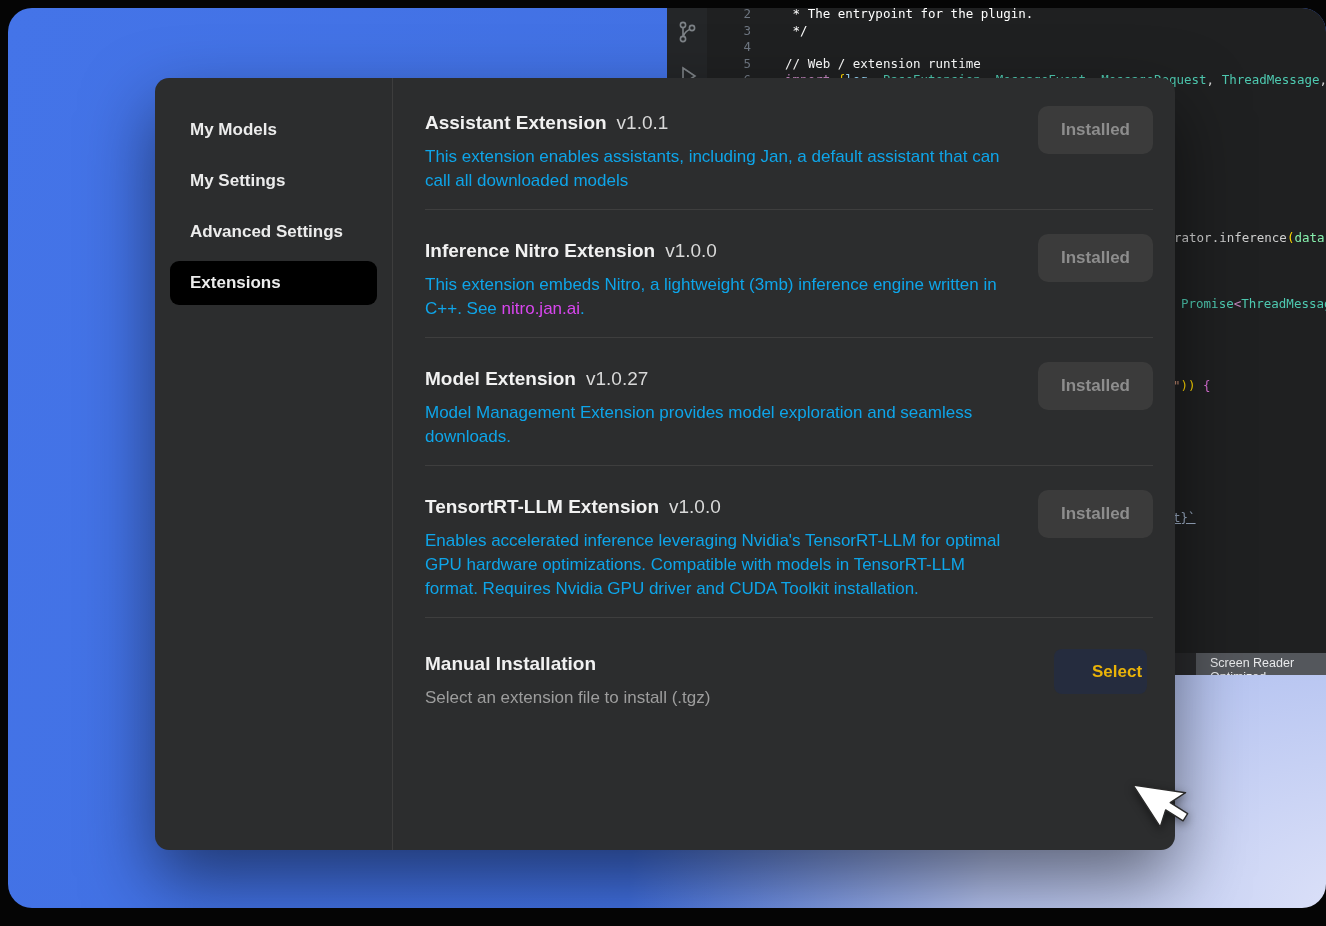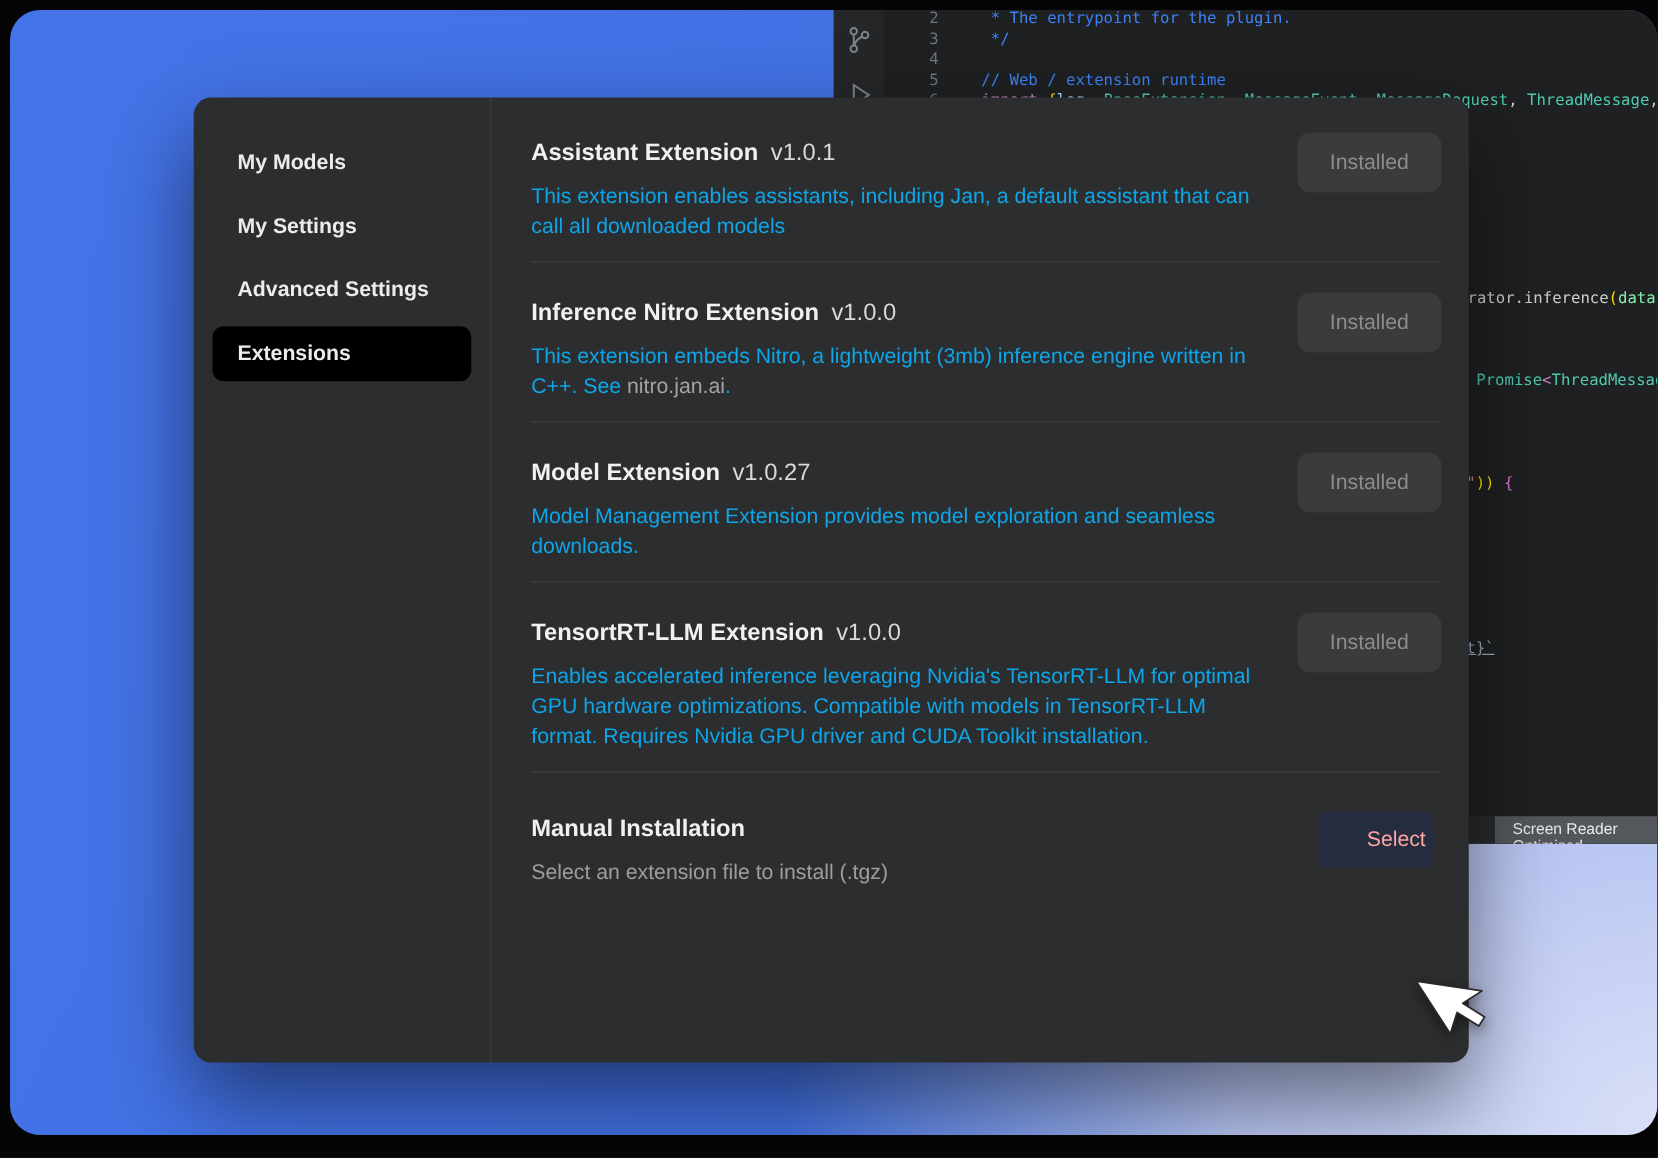--- a/index.html
+++ b/index.html
@@ -27,21 +27,21 @@
   .line { display:flex; }
   .ln { width:44px; text-align:right; color:#6e7681; flex:none; }
   .lc { padding-left:19px; white-space:pre; }
   .frag { position:absolute; font-family:"DejaVu Sans Mono", monospace;
     font-size:12.5px; white-space:pre; }
   .frag.f1 { left:507px; top:222px; }
   .frag.f2 { left:514px; top:288px; }
   .frag.f3 { left:506px; top:370px; }
   .frag.f4 { left:506px; top:502px; }
 
-  .tok-comment  { color:#3b82f6; }
+  .tok-comment  { color:#ffffff; }
   .tok-keyword  { color:#c586c0; }
   .tok-bracket  { color:#ffd700; }
   .tok-variable { color:#9cdcfe; }
   .tok-type     { color:#4ec9b0; }
   .tok-plain    { color:#cfcfcf; }
   .tok-fn       { color:#86efac; }
   .tok-string   { color:#ce9178; }
   .tok-brace    { color:#da70d6; }
   .tok-tpl      { color:#9fb0c8; text-decoration:underline; }
 
@@ -65,28 +65,28 @@
   .entry { display:flex; justify-content:space-between; align-items:flex-start;
     padding:28px 0 16px; border-bottom:1px solid #3e3e3e; }
   .entry:first-child { padding-top:2px; }
   .entry.manual { border-bottom:none; padding:33px 0 0; }
   .entry-text { max-width:578px; }
   .entry-head { line-height:26px; }
   .ext-name { font-size:19px; font-weight:700; color:#f1f1f1; }
   .ext-version { font-size:19px; color:#d9d9d9; margin-left:10px; }
   .ext-desc { margin-top:8px; font-size:17px; line-height:24px; color:#9d9d9d; }
   .tok-desc { color:#0ea5e9; }
-  .tok-link { color:#a3a3a3; cursor:pointer; }
-
-  .btn { border:none; font-family:inherit; font-weight:400; font-size:17px;
+  .tok-link { color:#d946ef; cursor:pointer; }
+
+  .btn { border:none; font-family:inherit; font-weight:700; font-size:17px;
     cursor:pointer; flex:none; }
   .btn.installed { width:115px; height:48px; border-radius:10px; margin-top:-4px;
     background:#3b3b3b; color:#8d8d8d; }
   .btn.select { width:93px; height:45px; border-radius:8px; margin:-2px 6px 0 0;
-    background:#252c3e; color:#fca5a5;padding-left:33px; }
+    background:#252c3e; color:#eab308;padding-left:33px; }
 
   .cursor { position:absolute; left:1125px; top:777px; overflow:visible;
     filter:drop-shadow(0 3px 5px rgba(0,0,0,.45)); }
 </style>
 </head>
 <body>
 
 <div class="canvas">
 
   <div class="vscode">

